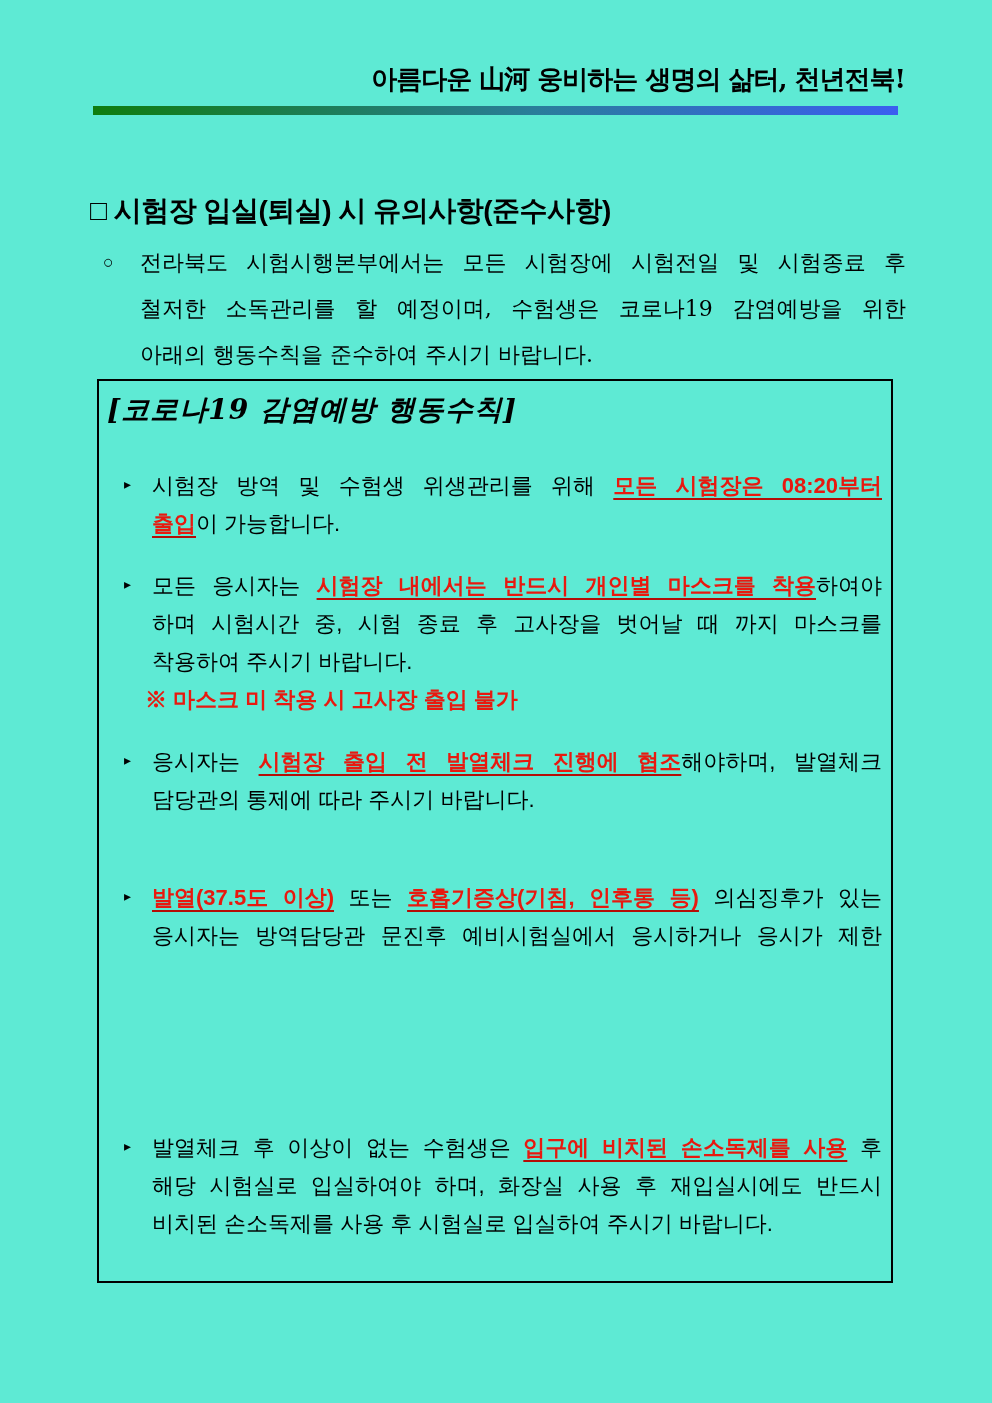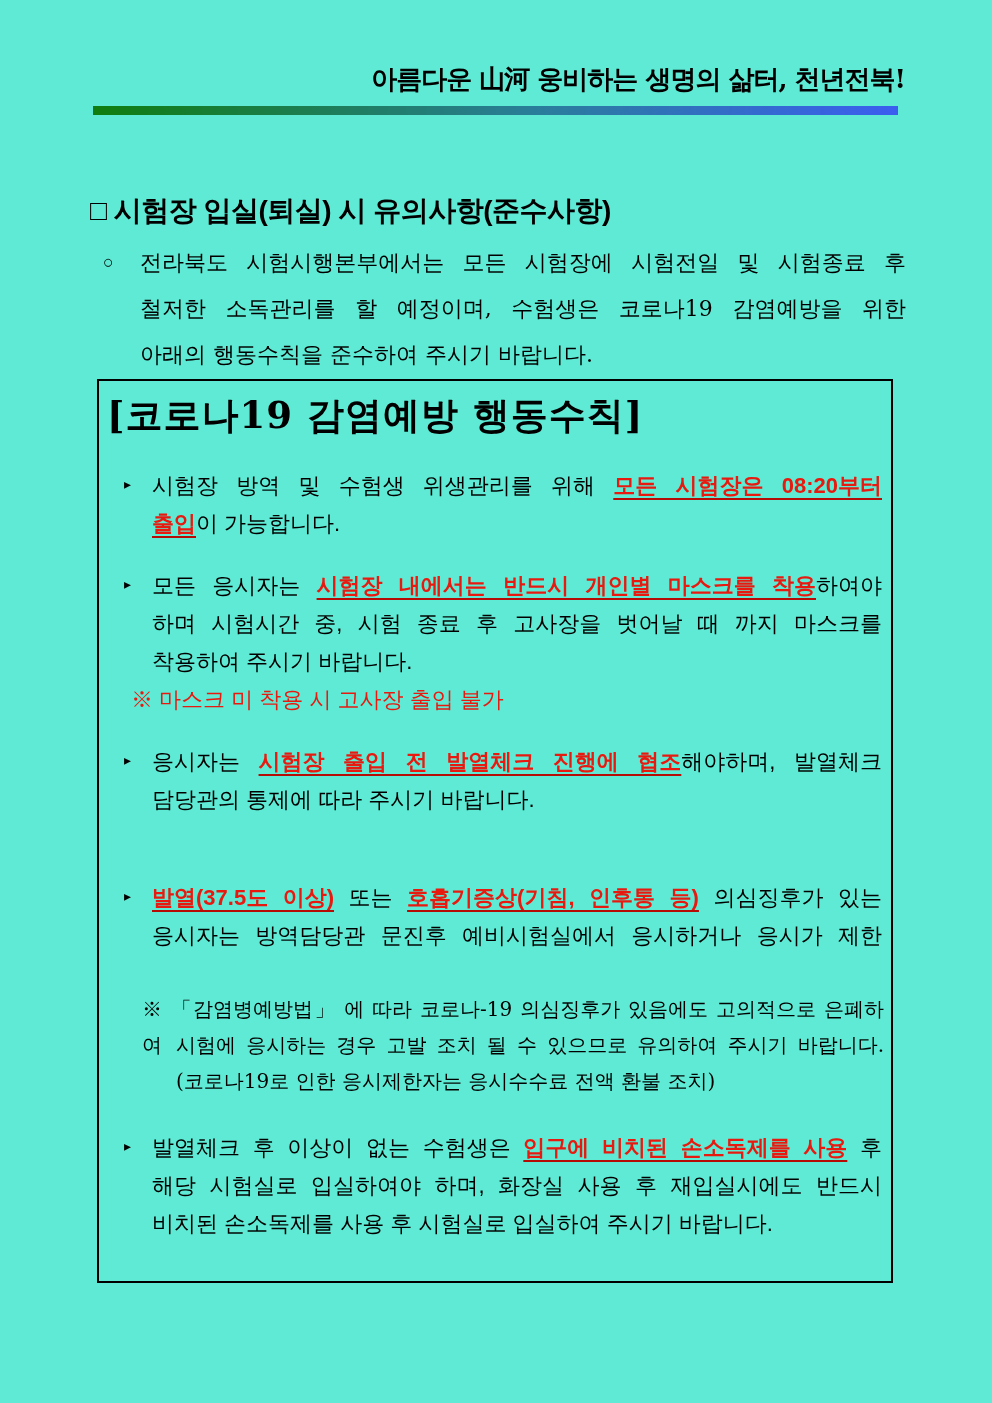--- a/index.html
+++ b/index.html
@@ -27,34 +27,34 @@
   }
   .o-marker { position:absolute; left:-37px; top:12px; font-size:18px; font-family:"Liberation Sans", sans-serif; }
   .iline { height:46px; line-height:46px; }
   .jl { text-align:justify; text-align-last:justify; }
   .box {
     position:absolute; left:97px; top:379px; width:792px; height:900px;
     border:2px solid var(--box-border,#000);
   }
   .box-title {
     position:absolute; top:10px; left:8px;
-    font-family:"DejaVu Serif", serif; font-weight:700; font-size:37px;
-    letter-spacing:1px; white-space:nowrap;
+    font-family:"DejaVu Serif", serif; font-weight:700; font-size:28px;
+    letter-spacing:1px; white-space:nowrap;font-style:italic;
   }
   .bullet { position:absolute; left:53px; width:730px; font-size:22px; }
   .bline { height:38px; line-height:38px; }
   .tri { position:absolute; left:-28px; top:9px; font-size:14px; }
   .red {
     color:var(--accent-red,#e8190f); font-weight:700;
     text-decoration:underline; text-decoration-thickness:2px;
     text-decoration-color:#b50d06; text-underline-offset:5px;
   }
   .rednote {
-    position:absolute; left:32px; top:300px; height:38px; line-height:38px;
-    font-size:22px; font-weight:400; color:var(--accent-red,#e8190f); white-space:nowrap;
+    position:absolute; left:46px; top:300px; height:38px; line-height:38px;
+    font-size:22px; font-weight:700; color:var(--accent-red,#e8190f); white-space:nowrap;
   }
   .subnote {
     position:absolute; left:43px; top:610px; width:742px;
     font-family:"DejaVu Serif", serif; font-size:20px;
   }
   .sline { height:36px; line-height:36px; }
   .sline.ind { padding-left:34px; }
 </style>
 </head>
 <body>
@@ -115,25 +115,20 @@
     <div class="bullet" style="top:498px">
       <span class="tri">▸</span>
       <div class="bline jl">
         <span class="red">발열(37.5도 이상)</span><span> 또는 </span><span class="red">호흡기증상(기침, 인후통 등)</span><span> 의심징후가 있는</span>
       </div>
       <div class="bline jl">
         <span>응시자는 방역담당관 문진후 예비시험실에서 응시하거나 응시가 제한</span>
       </div>
     </div>
 
-    <div class="subnote">
-      <div class="sline jl">※ 「감염병예방법」 에 따라 코로나-19 의심징후가 있음에도 고의적으로 은폐하여</div>
-      <div class="sline ind jl">시험에 응시하는 경우 고발 조치 될 수 있으므로 유의하여 주시기 바랍니다.</div>
-      <div class="sline ind">(코로나19로 인한 응시제한자는 응시수수료 전액 환불 조치)</div>
-    </div>
 
     <div class="bullet" style="top:748px">
       <span class="tri">▸</span>
       <div class="bline jl">
         <span>발열체크 후 이상이 없는 수험생은 </span><span class="red">입구에 비치된 손소독제를 사용</span><span> 후</span>
       </div>
       <div class="bline jl">
         <span>해당 시험실로 입실하여야 하며, 화장실 사용 후 재입실시에도 반드시</span>
       </div>
       <div class="bline">

